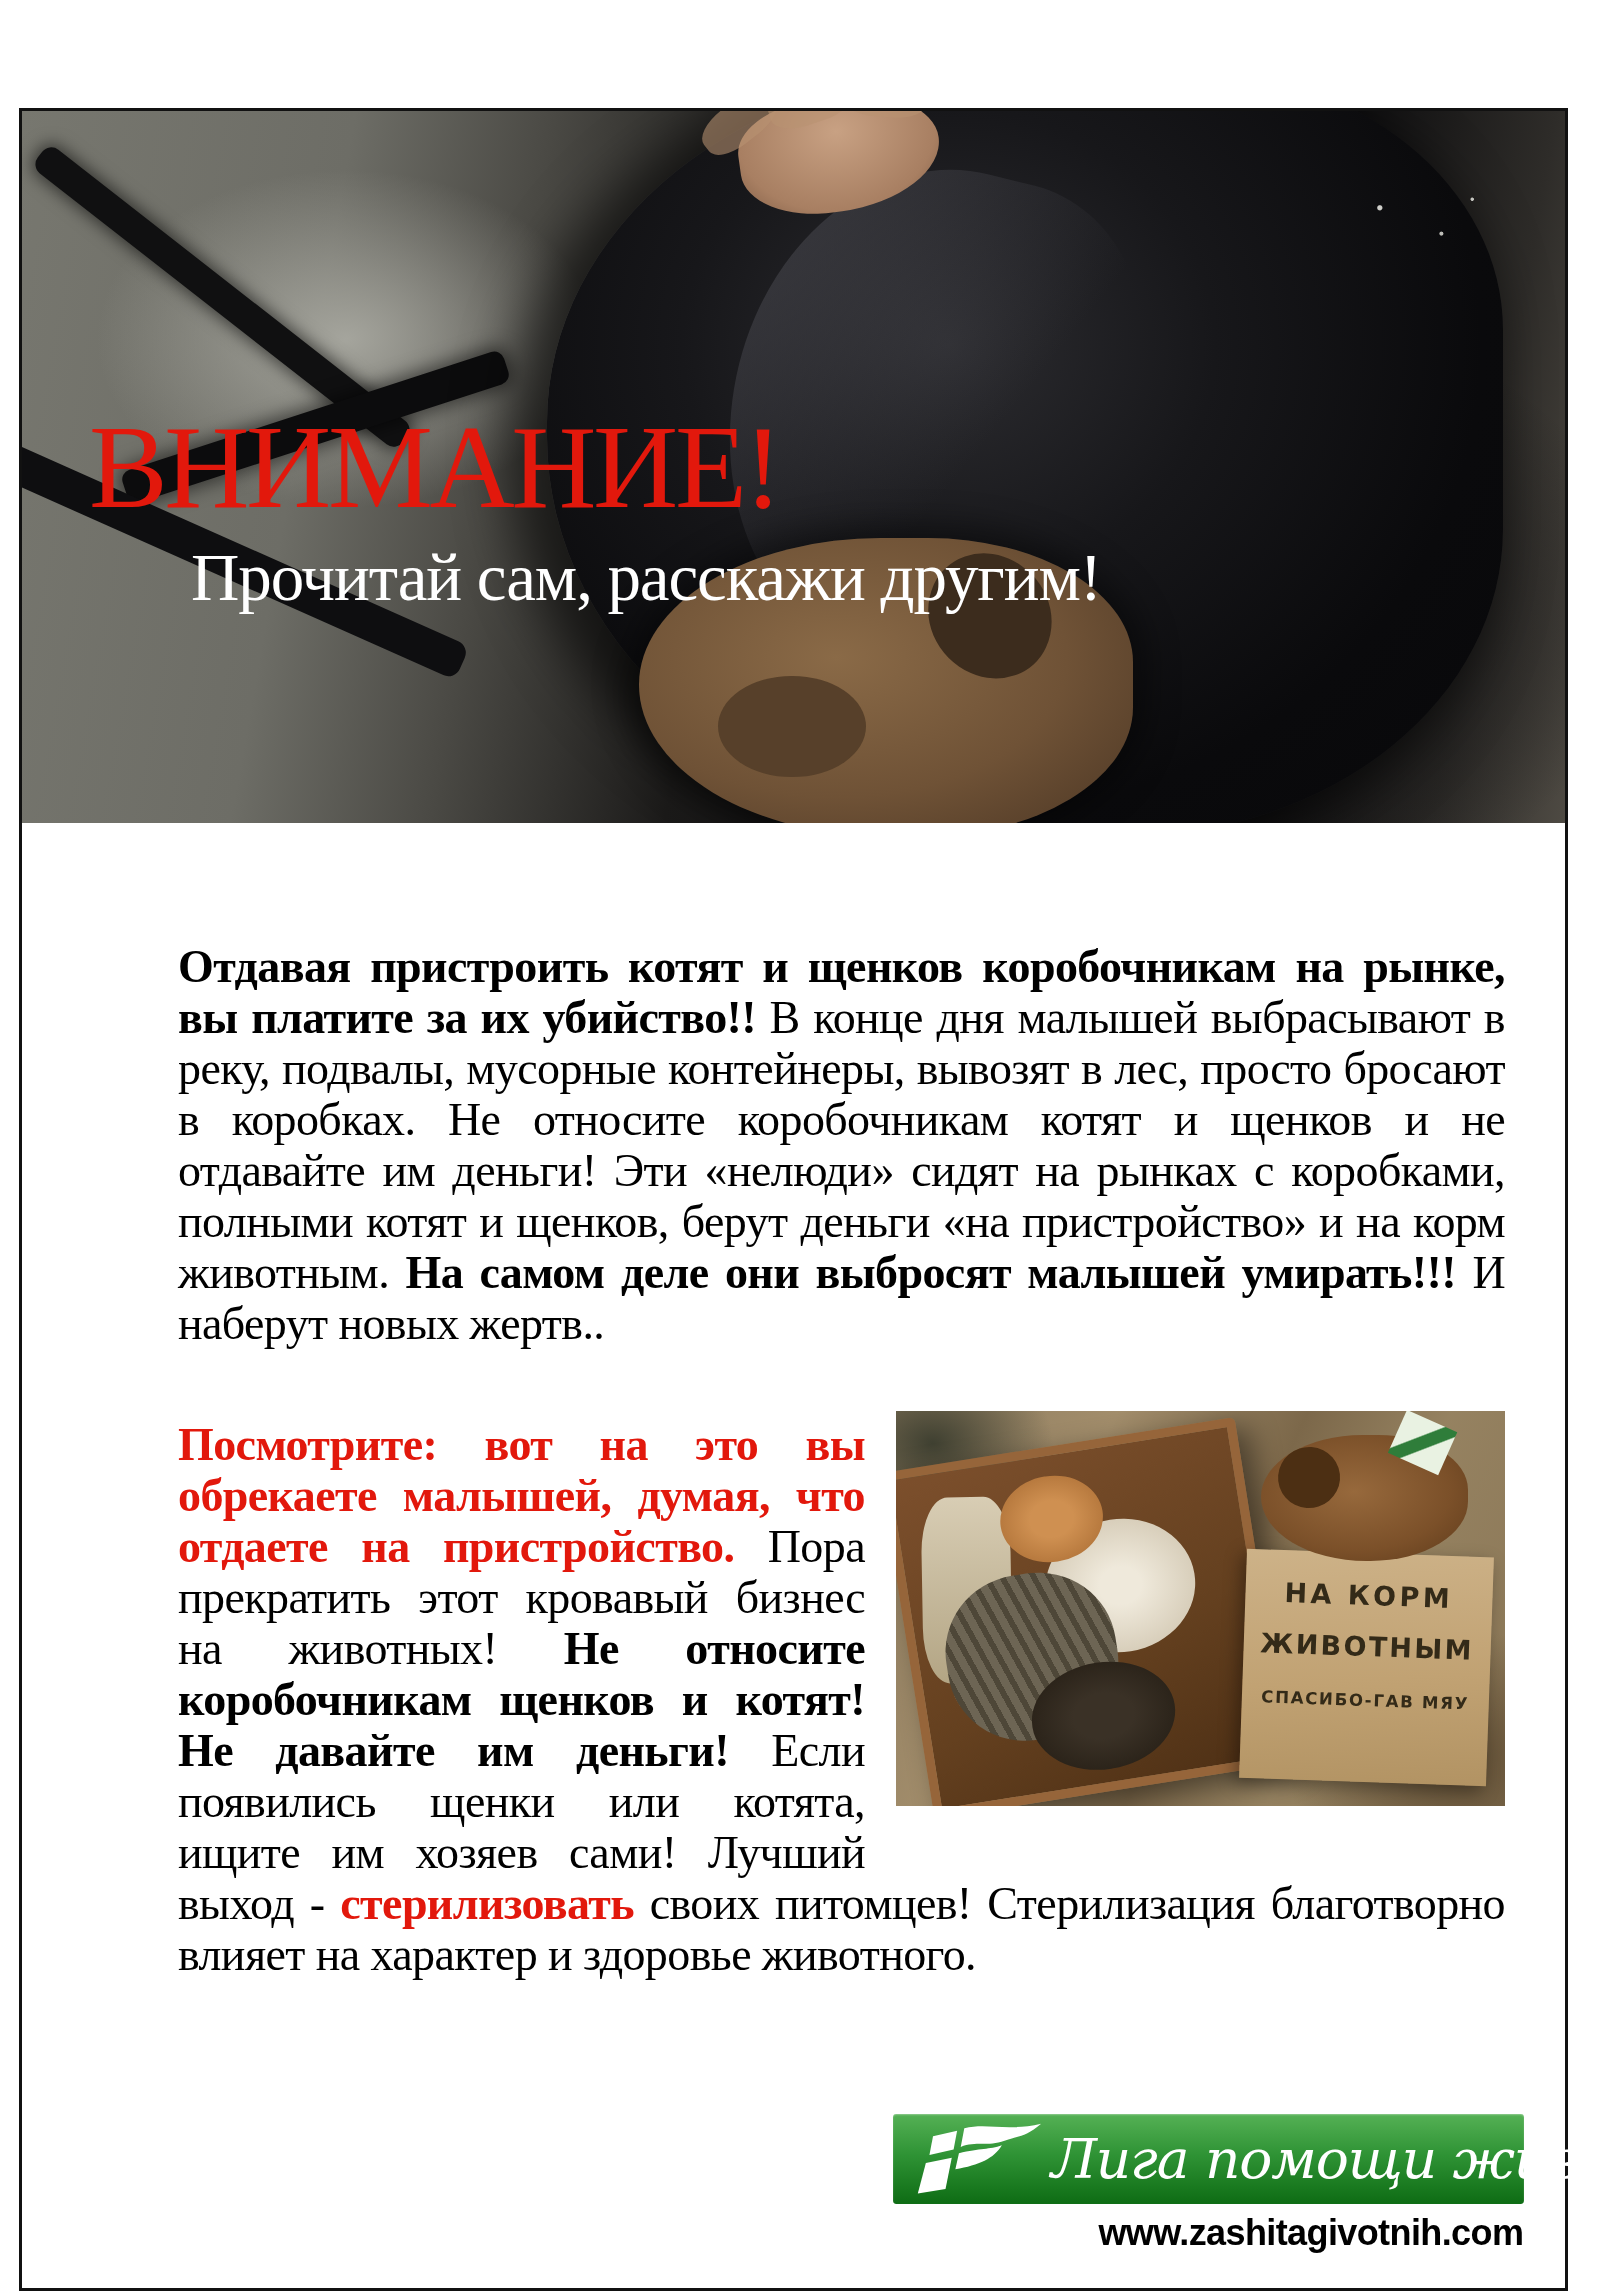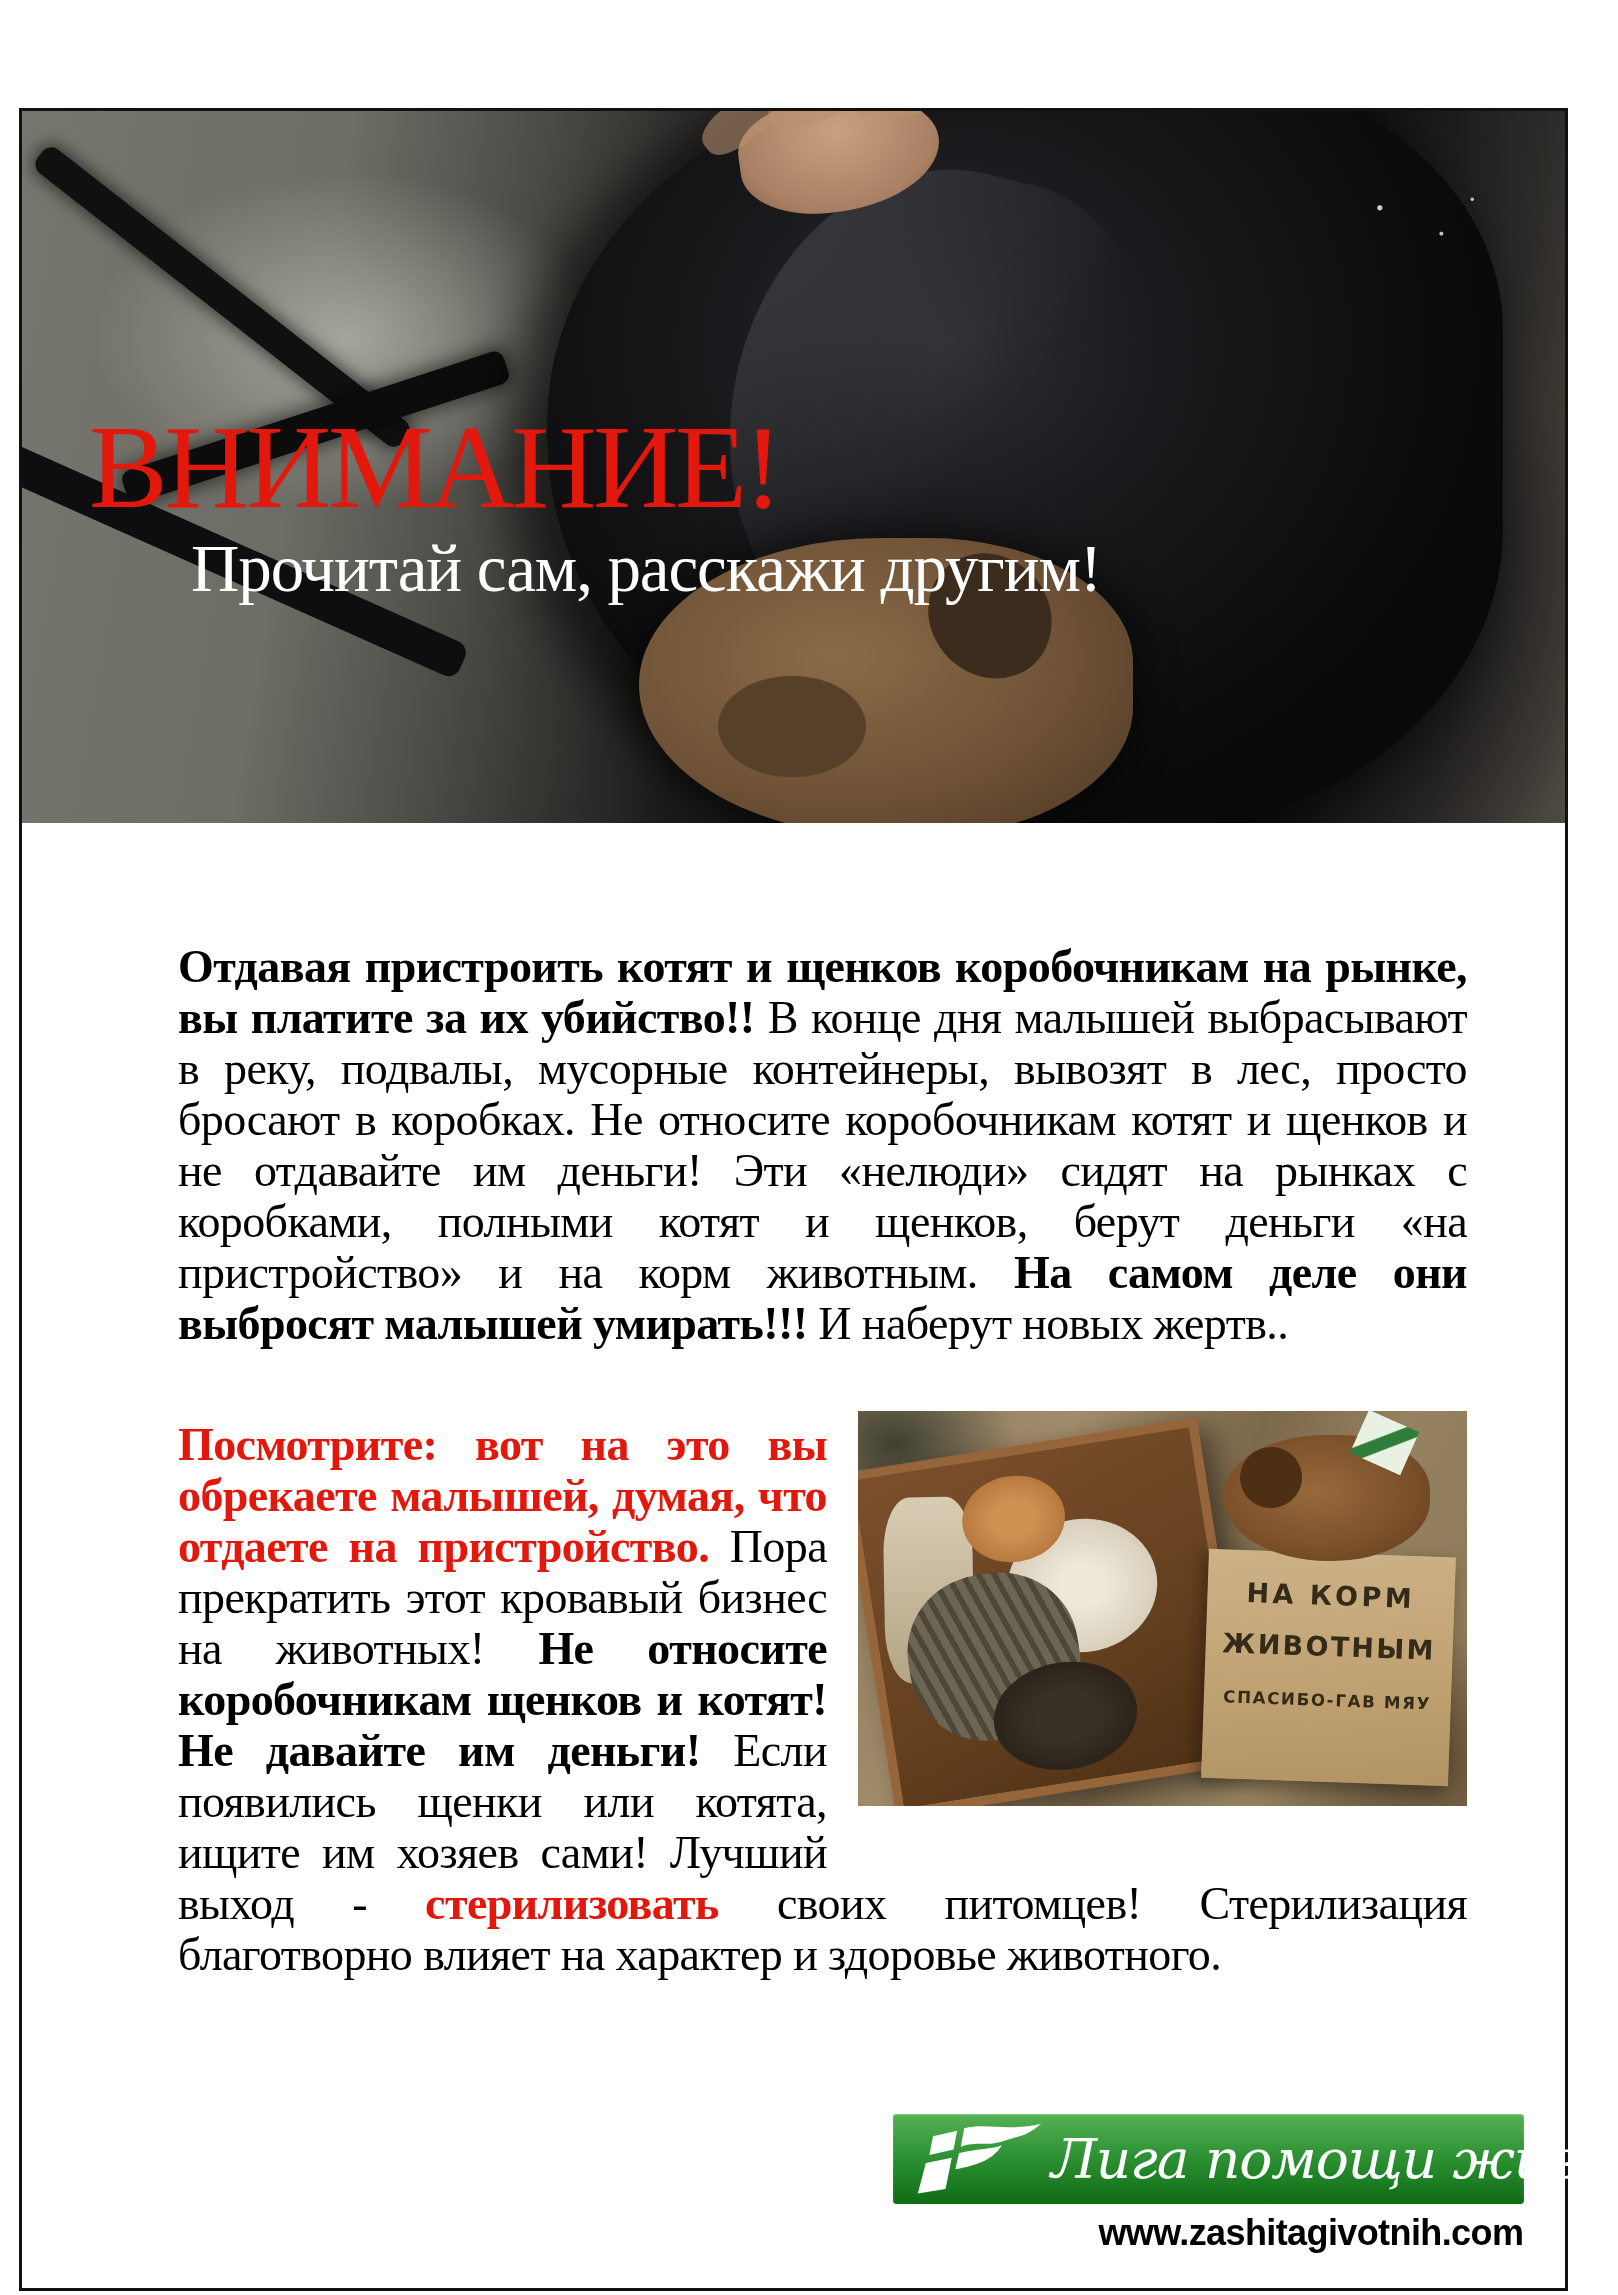--- a/index.html
+++ b/index.html
@@ -38,25 +38,25 @@
   .puppy-muzzle{position:absolute;left:16%;top:46%;width:30%;height:34%;background:#57402a;
          border-radius:50%;}
   .droplets{position:absolute;right:4%;top:10%;width:10%;height:12%;
          background:radial-gradient(circle 5.2px at 20% 30%, #cfcfca 0 40%, transparent 60%),
                     radial-gradient(circle 4px at 60% 60%, #bdbdb8 0 40%, transparent 60%),
                     radial-gradient(circle 3.4px at 80% 20%, #c5c5c0 0 40%, transparent 60%);}
 
   .title-block{position:absolute;left:67px;top:298px;}
   .heading{font-size:118px;line-height:1;color:var(--accent-red,#e2180c);
            letter-spacing:-3.4px;white-space:nowrap;}
-  .subheading{margin-left:102px;margin-top:6px;font-size:67px;line-height:1.05;color:#ffffff;
+  .subheading{margin-left:102px;margin-top:15px;font-size:67px;line-height:1.05;color:#ffffff;
            letter-spacing:-1.1px;white-space:nowrap;}
 
   
-  .content{padding:118px 98px 0 156px;}
+  .content{padding:118px 60px 0 156px;}
   .para{font-size:46px;line-height:51px;text-align:justify;letter-spacing:-0.6px;margin:0;}
   .para + .para{margin-top:70px;}
   .b{font-weight:bold;}
   .red{color:var(--accent-red,#e2180c);font-weight:bold;}
 
   
   .photo2{float:right;width:609px;height:395px;margin:-8px 0 26.4px 31px;position:relative;
      display:block;overflow:hidden;
      background:
        radial-gradient(ellipse 172px 126px at 6% 8%, #3f4031 0%, rgba(63,64,49,0) 70%),

